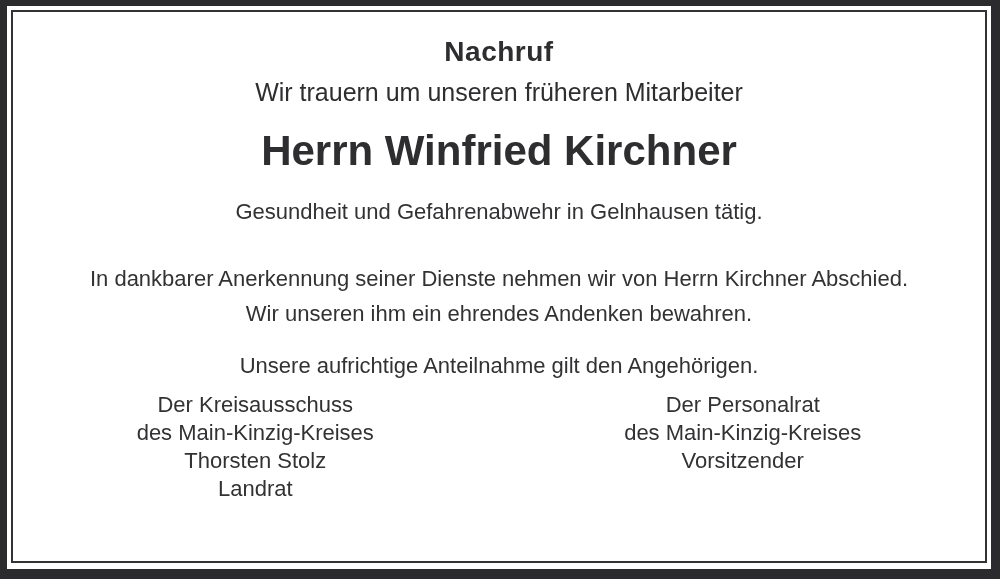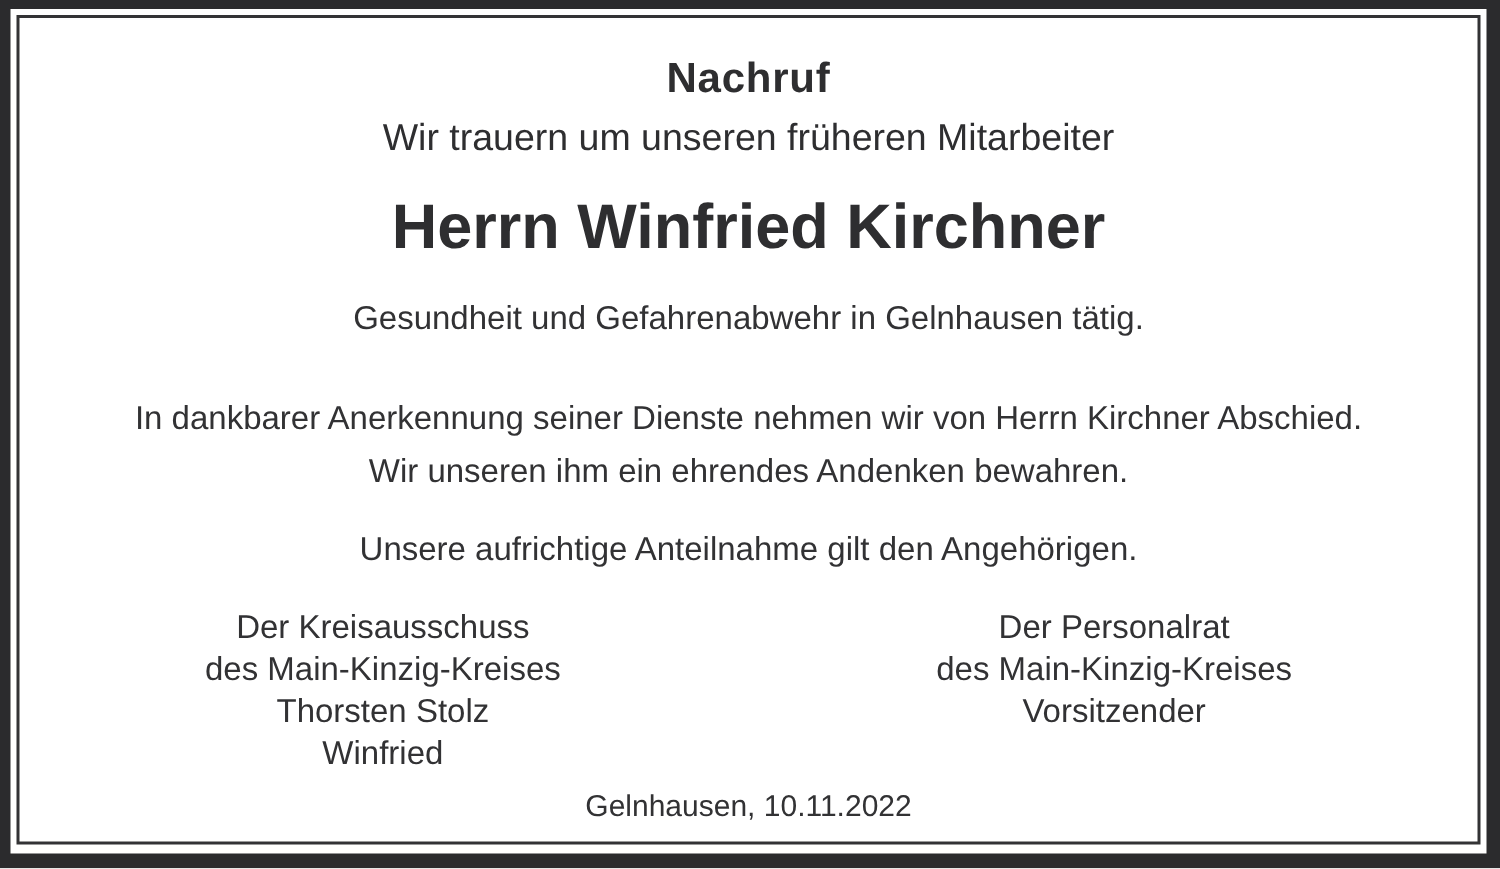--- a/index.html
+++ b/index.html
@@ -65,21 +65,21 @@
     font-size: 22px;
     line-height: 30px;
     color: #323234;
   }
   .para-1 { top: 184px; }
   .para-2 { top: 252px; line-height: 28px; }
   .para-3 { top: 287px; line-height: 28px; }
   .para-4 { top: 339px; line-height: 28px; }
 
   .signatures {
-    top: 391px;
+    top: 378px;
     display: flex;
     gap: 33px;
   }
   .sig-col {
     width: 50%;
     font-size: 22px;
     line-height: 28px;
     color: #323234;
   }
   .sig-col.left  { transform: translateX(7px); }
@@ -115,25 +115,24 @@
 
     <div class="block para para-3">Wir unseren ihm ein ehrendes Andenken bewahren.</div>
 
     <div class="block para para-4">Unsere aufrichtige Anteilnahme gilt den Angehörigen.</div>
 
     <div class="block signatures">
       <div class="sig-col left">
         <div>Der Kreisausschuss</div>
         <div>des Main-Kinzig-Kreises</div>
         <div>Thorsten Stolz</div>
-        <div>Winfried</div>
+        <div>Landrat</div>
       </div>
       <div class="sig-col right">
         <div>Der Personalrat</div>
         <div>des Main-Kinzig-Kreises</div>
         <div>Vorsitzender</div>
       </div>
     </div>
 
-    <div class="block dateline">Gelnhausen, 10.11.2022</div>
 
   </div>
 </div>
 
 </body></html>

